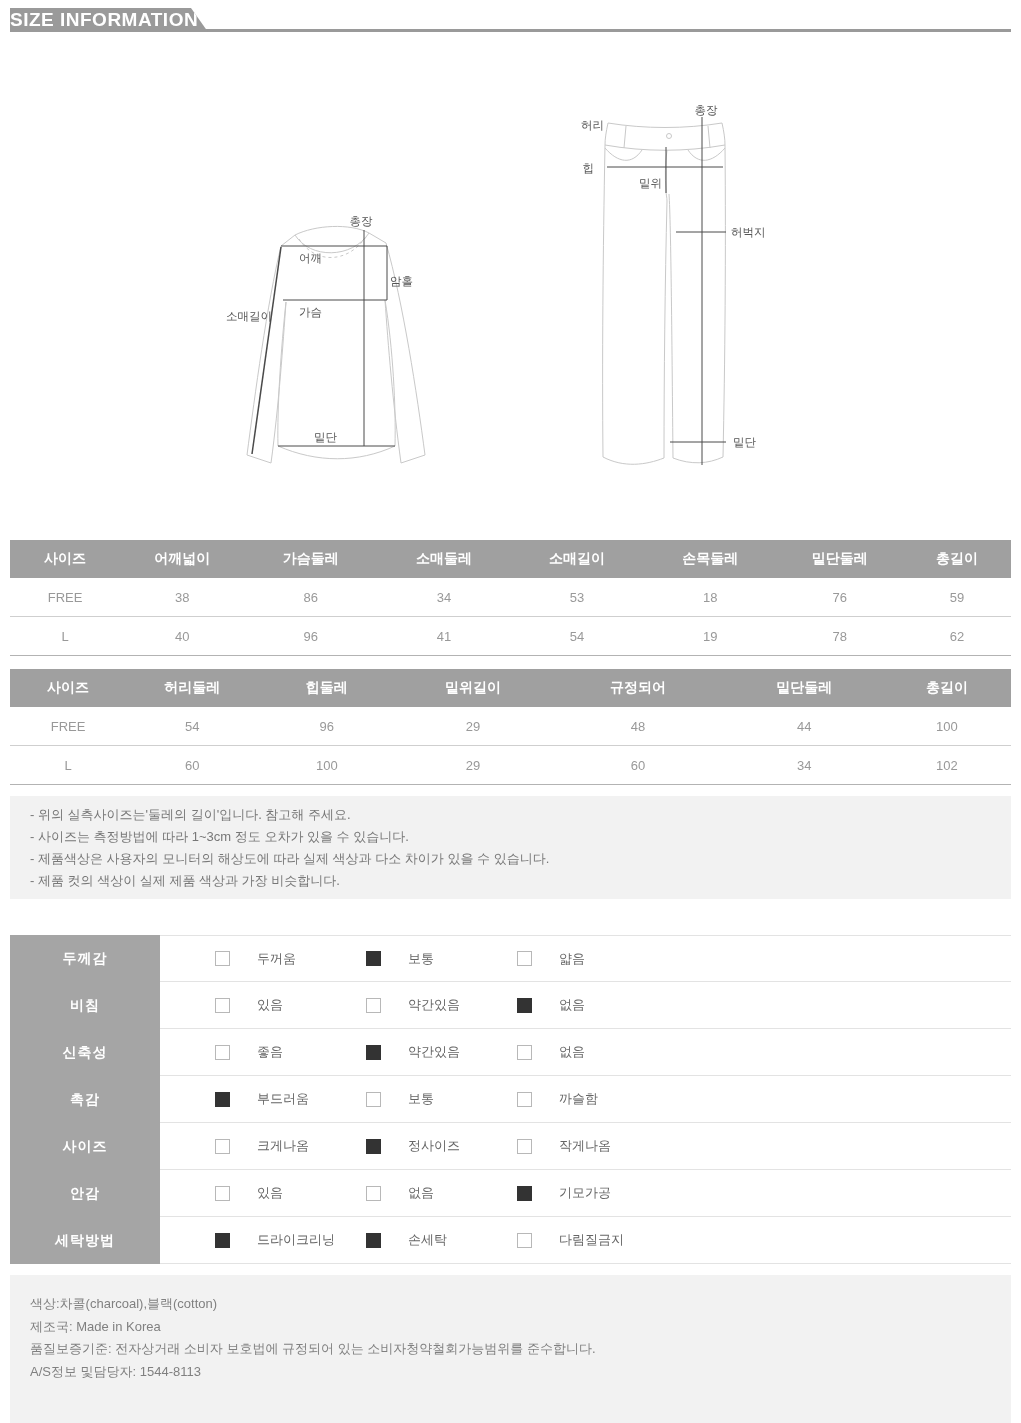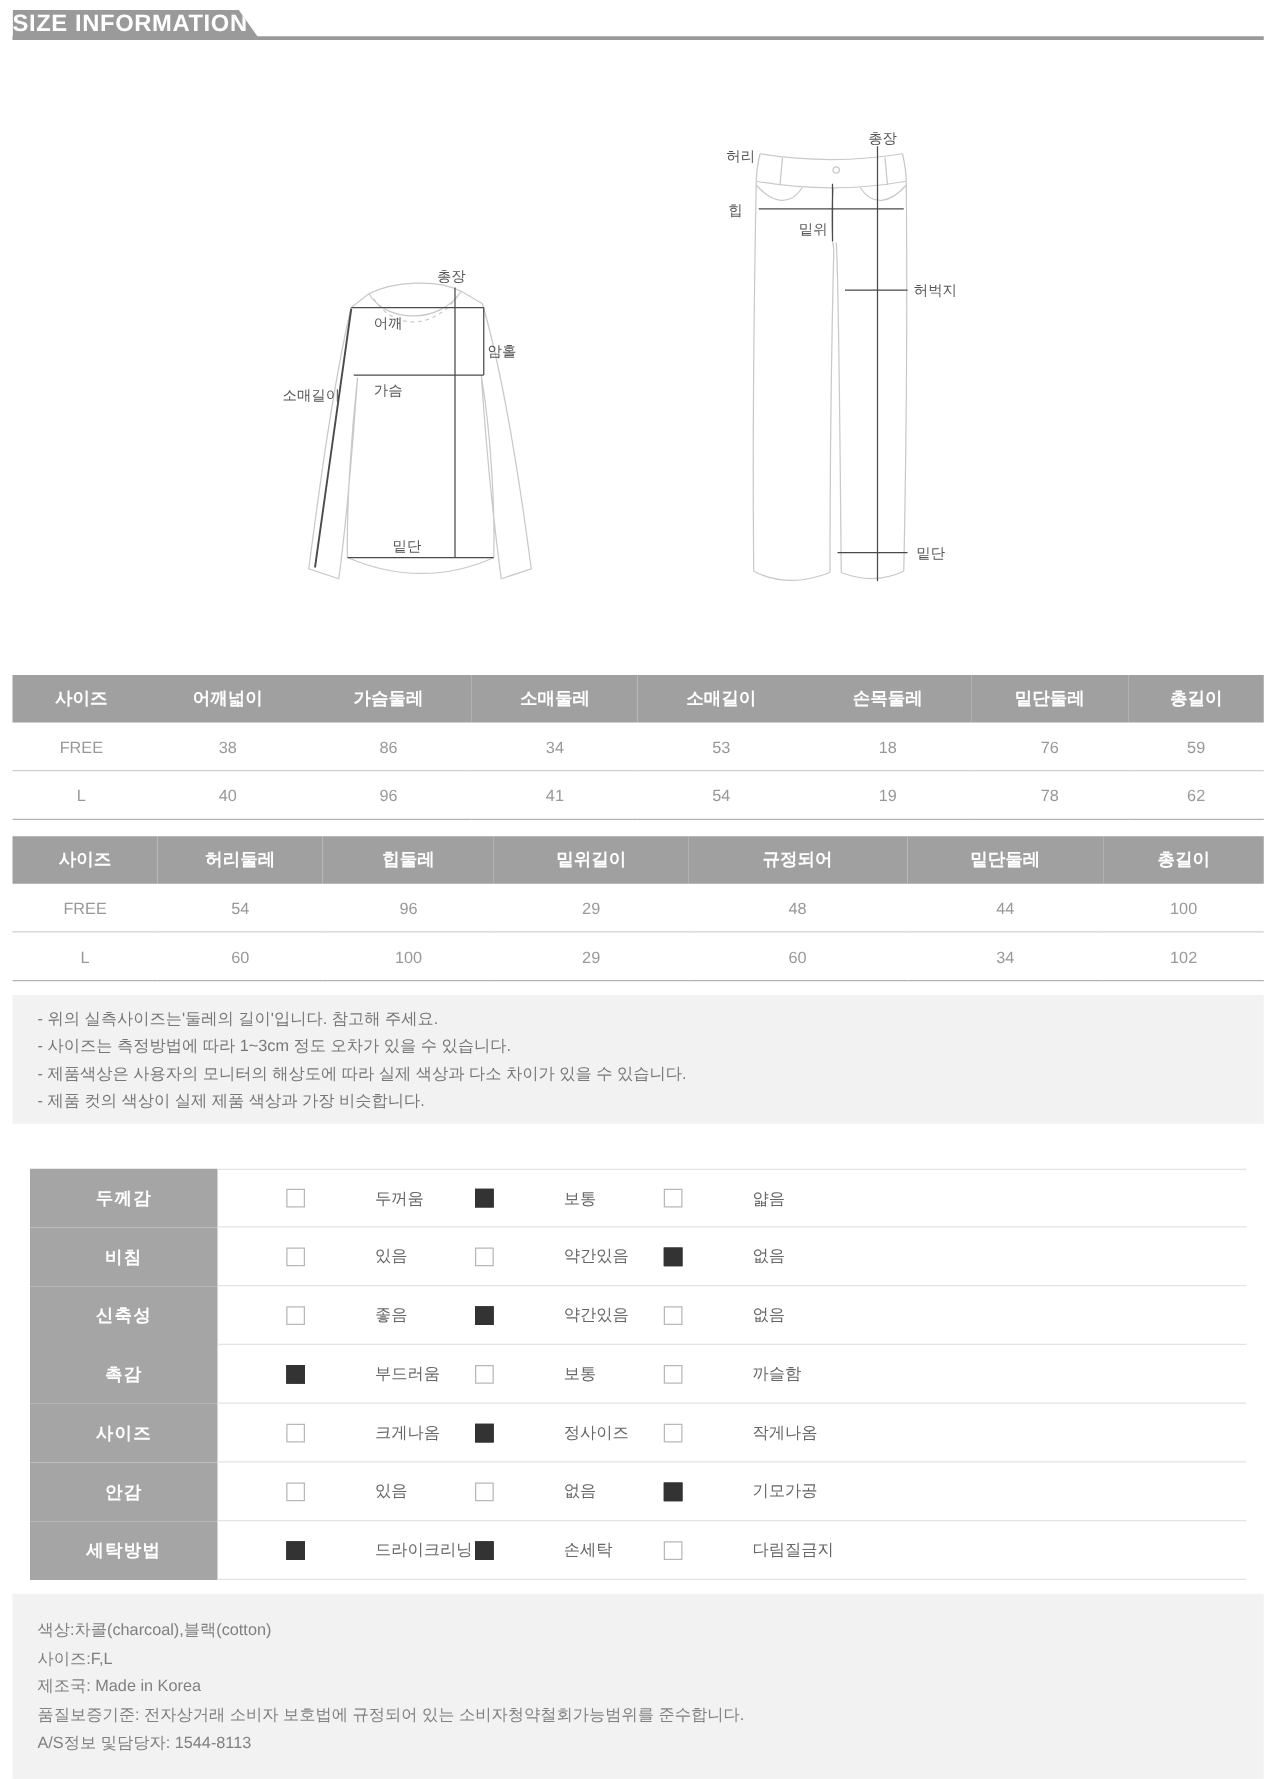--- a/index.html
+++ b/index.html
@@ -24,27 +24,27 @@
   table.size-table{width:100%;border-collapse:collapse;table-layout:fixed;}
   .size-table thead tr{background:#a0a0a0;height:38px;}
   .size-table th{color:#fff;font-size:14px;font-weight:bold;text-align:center;}
   .size-table td{height:36px;text-align:center;color:#999;font-size:13px;border-bottom:1px solid #cfcfcf;}
   .size-table tbody tr:last-child td{border-bottom:1px solid #b3b3b3;}
 
   
   .notes{margin:11px 10px 0;background:#f2f2f2;padding:8px 20px 7px;color:#777;font-size:13px;line-height:22px;}
 
   
-  .feature-table{margin:36px 24px 0;}
+  .feature-table{margin:36px 10px 0;}
   .feature-row{display:flex;height:47px;}
   .feature-label{width:150px;flex:none;background:#a5a5a5;color:#fff;font-size:14px;font-weight:bold;
     display:flex;align-items:center;justify-content:center;letter-spacing:1px;}
   .feature-options{flex:1;display:flex;align-items:center;padding-left:55px;border-bottom:1px solid #e3e3e3;}
   .feature-row:first-child .feature-options{border-top:1px solid #e3e3e3;}
-  .feature-option{width:151px;display:flex;align-items:center;gap:29px;}
+  .feature-option{width:151px;display:flex;align-items:center;}
   .cb{width:15px;height:15px;box-sizing:border-box;border:1px solid #b8b8b8;background:#fff;margin-right:27px;flex:none;}
   .cb.checked{background:#333;border-color:#333;}
   .opt-label{font-size:13px;color:#666;white-space:nowrap;}
 
   
   .info{margin:11px 10px 0;background:#f2f2f2;height:161px;box-sizing:border-box;
     padding:18px 20px 0;color:#808080;font-size:13px;line-height:22.5px;}
 </style>
 </head>
 <body>
@@ -337,17 +337,16 @@
         <div class="feature-option">
           <span class="cb"></span>
           <span class="opt-label">다림질금지</span>
         </div>
       </div>
     </div>
   </div>
 
 <div class="info">
     <div class="info-line">색상:차콜(charcoal),블랙(cotton)</div>
-    <div class="info-line">사이즈:F,L</div>
     <div class="info-line">제조국: Made in Korea</div>
     <div class="info-line">품질보증기준: 전자상거래 소비자 보호법에 규정되어 있는 소비자청약철회가능범위를 준수합니다.</div>
     <div class="info-line">A/S정보 및담당자: 1544-8113</div>
   </div>
 
 </body></html>

